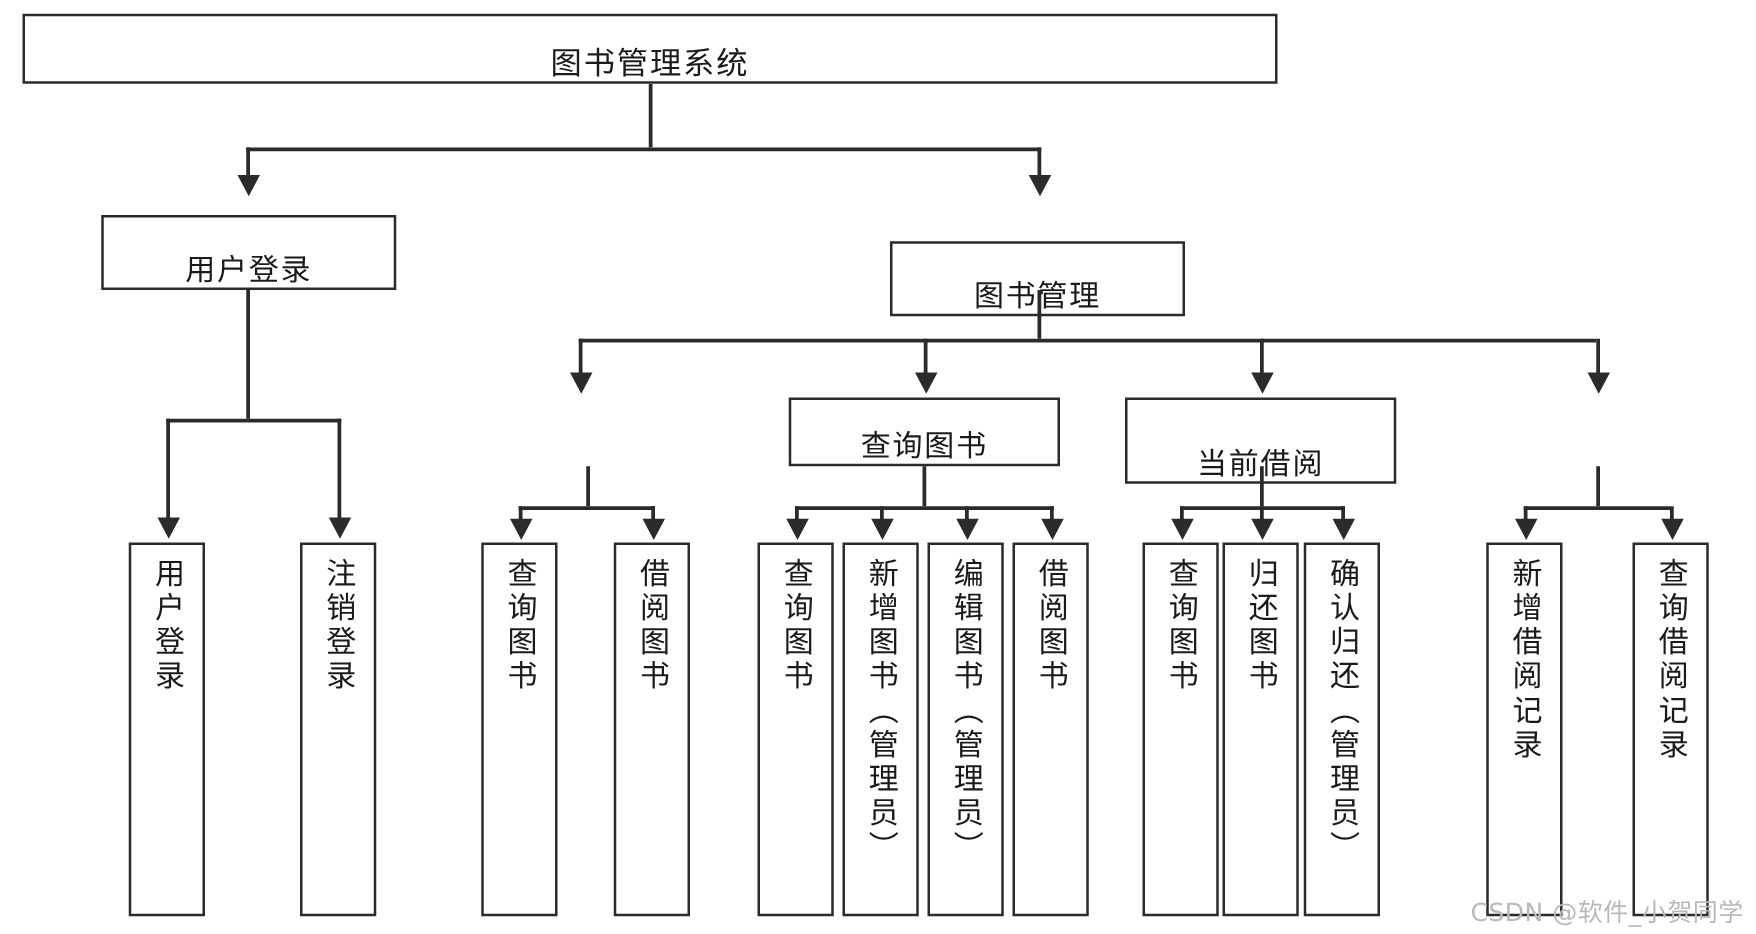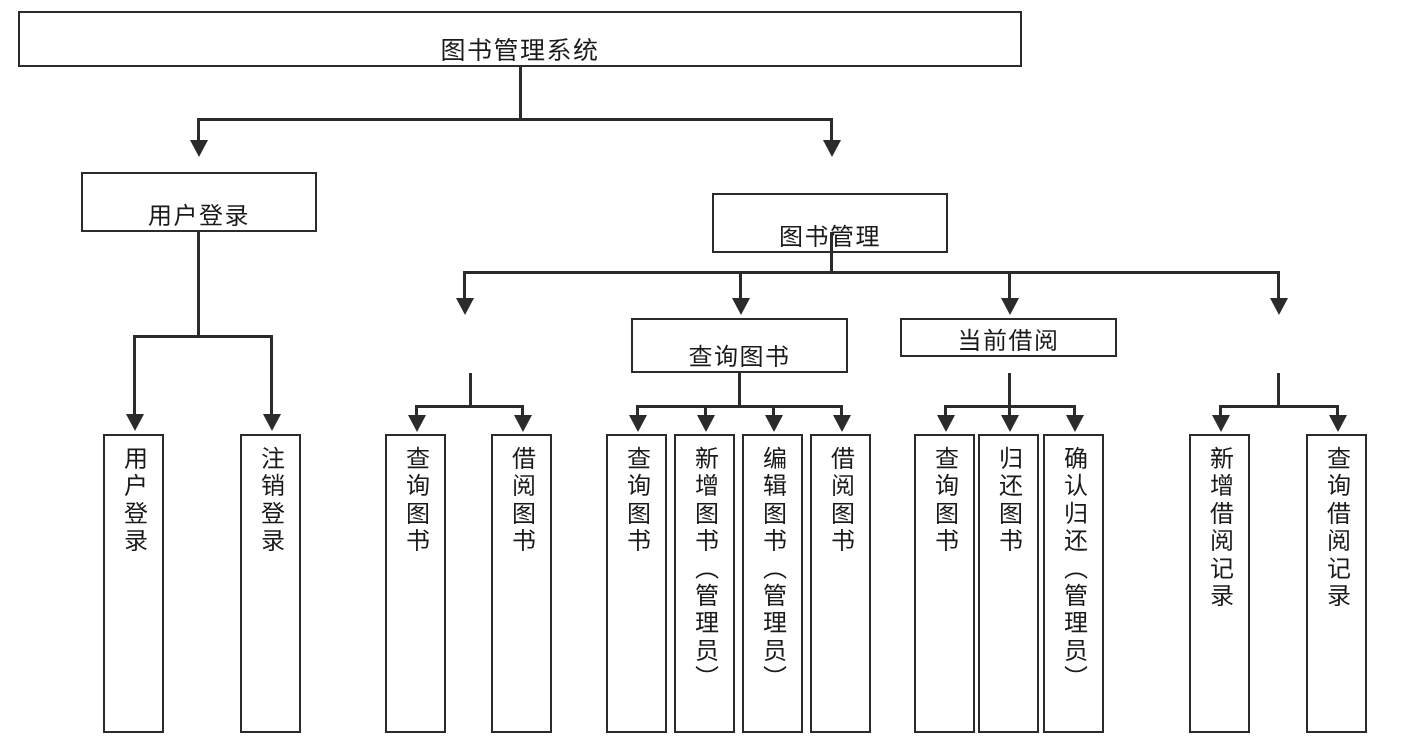--- a/index.html
+++ b/index.html
@@ -123,21 +123,21 @@
   <div class="vline" style="left:739px; top:271px; height:29px;"></div>
   <div class="arrow" style="left:732px; top:298px;"></div>
   <div class="vline" style="left:1008px; top:271px; height:29px;"></div>
   <div class="arrow" style="left:1001px; top:298px;"></div>
   <div class="vline" style="left:1277px; top:271px; height:29px;"></div>
   <div class="arrow" style="left:1270px; top:298px;"></div>
 
   <div class="node lvl2" style="left:631px; top:318px; width:217px; height:55px;">
     <span class="node-label">查询图书</span>
   </div>
-  <div class="node lvl2" style="left:900px; top:318px; width:217px; height:39px;">
+  <div class="node lvl2" style="left:900px; top:318px; width:217px; height:69px;">
     <span class="node-label">当前借阅</span>
   </div>
 
   <div class="vline" style="left:469px; top:373px; width:3px; height:32px;"></div>
   <div class="hline" style="left:415px; top:405px; width:109px;"></div>
   <div class="vline" style="left:415px; top:405px; height:15px;"></div>
   <div class="arrow" style="left:408px; top:415px;"></div>
   <div class="vline" style="left:521px; top:405px; height:15px;"></div>
   <div class="arrow" style="left:514px; top:415px;"></div>
 
@@ -205,14 +205,15 @@
     <span class="node-label">确认归还（管理员）</span>
   </div>
 
   <div class="node leaf" style="left:1189px; top:434px; width:61px; height:299px;">
     <span class="node-label">新增借阅记录</span>
   </div>
   <div class="node leaf" style="left:1306px; top:434px; width:61px; height:299px;">
     <span class="node-label">查询借阅记录</span>
   </div>
 
+  <div id="watermark">CSDN @软件_小贺同学</div>
 
 </div>
 
 </body></html>

